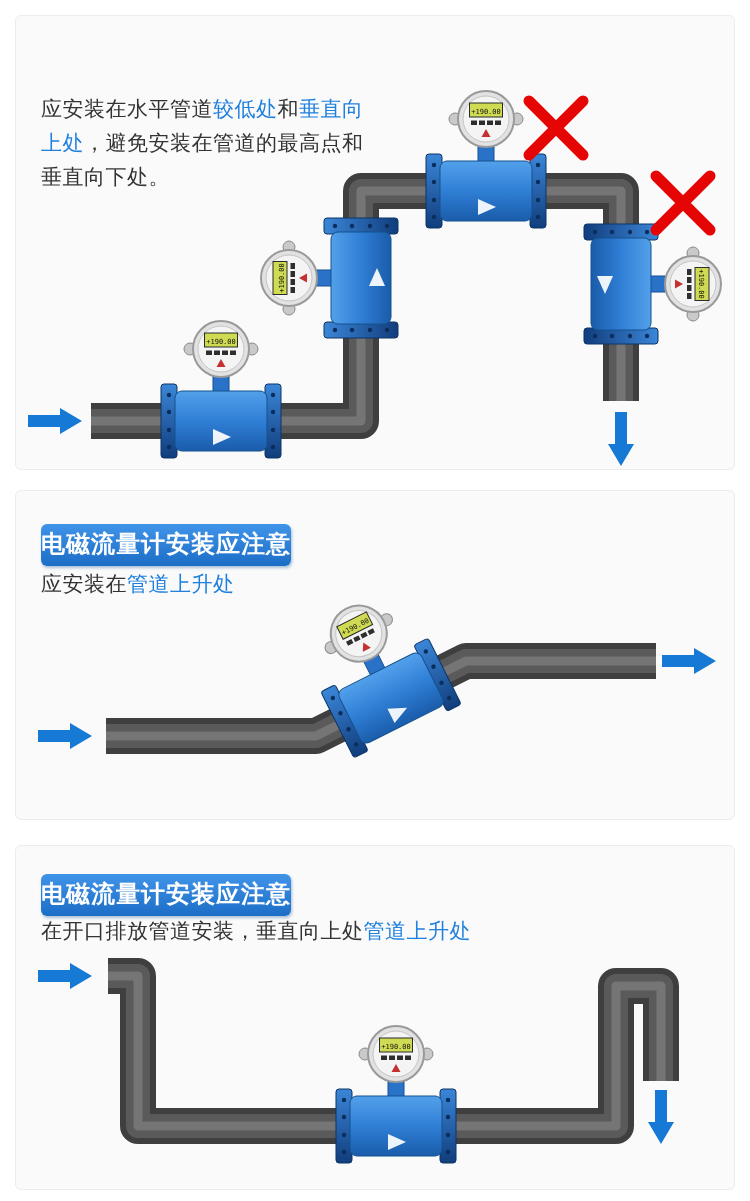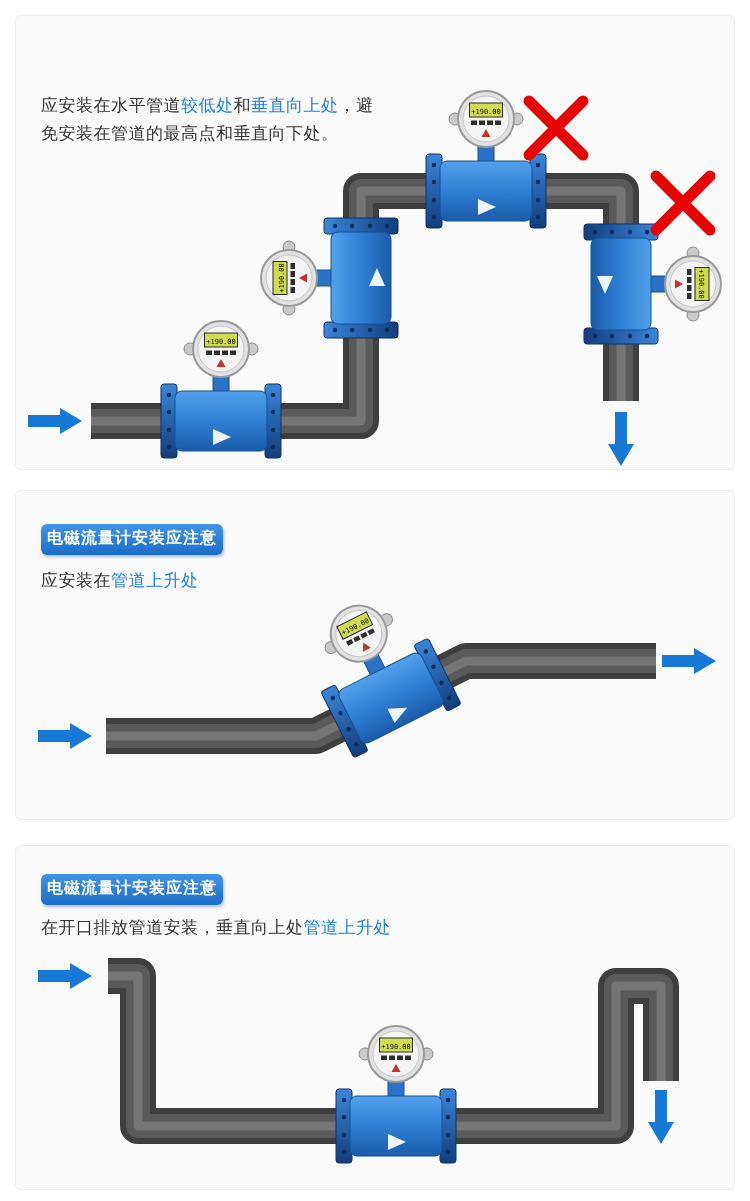--- a/index.html
+++ b/index.html
@@ -10,29 +10,29 @@
   }
   .panel{
     position:relative;margin:0 15px;background:#fafafa;
     border:1px solid #ececec;border-radius:6px;overflow:hidden;
   }
   #panel1{margin-top:15px;height:453px;}
   #panel2{margin-top:20px;height:328px;}
   #panel3{margin-top:25px;height:343px;}
   svg.diagram{position:absolute;left:0;top:0;}
   .instruction{
-    position:absolute;font-size:17px;line-height:1.62;color:#333;
+    position:absolute;font-size:21px;line-height:1.62;color:#333;
     letter-spacing:.5px;z-index:2;
   }
   .blue{color:#1f80dd;}
   .badge{
     position:absolute;display:inline-block;z-index:2;
     background:linear-gradient(180deg,#4094e8 0%,#1c6dc6 100%);
-    color:#fff;font-size:16px;font-weight:bold;
-    padding:4px 6px 6px;border-radius:6px;
+    color:#fff;font-size:24px;font-weight:bold;
+    padding:4px 0 6px;border-radius:6px;
     box-shadow:1px 2px 3px rgba(20,80,150,.35);
     letter-spacing:1px;
   }
   .pipe-base{fill:none;stroke:#3f3f3f;stroke-width:36;stroke-linejoin:round;stroke-linecap:butt;}
   .pipe-mid{fill:none;stroke:#5a5a5a;stroke-width:24;stroke-linejoin:round;stroke-linecap:butt;}
   .pipe-hl{fill:none;stroke:#7a7a7a;stroke-width:9;stroke-linejoin:round;stroke-linecap:butt;opacity:.85;}
   .lcd-text{font-family:"DejaVu Sans Mono","Liberation Mono",monospace;font-size:7px;fill:#111;}
 </style>
 </head>
 <body>

